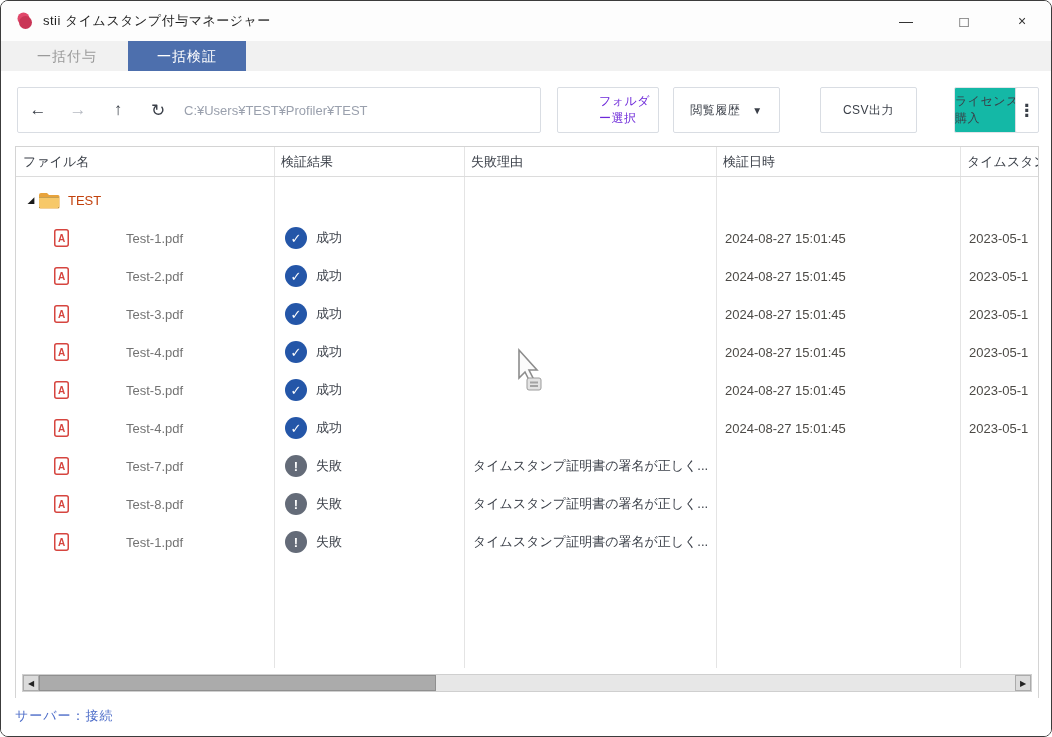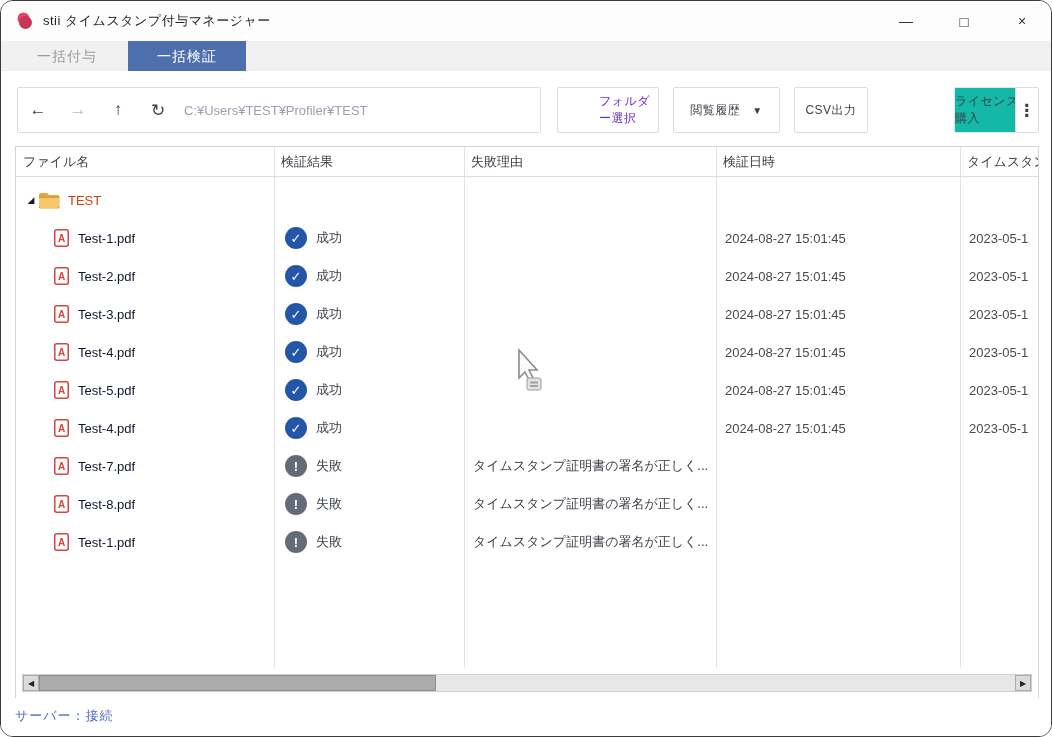--- a/index.html
+++ b/index.html
@@ -1,20 +1,20 @@
 <!DOCTYPE html>
 <html><head>
 <meta charset="utf-8">
 <style>
   * { margin:0; padding:0; box-sizing:border-box; }
   html,body { background:#fff; }
   body { font-family:"Liberation Sans","DejaVu Sans",sans-serif; width:1052px; height:737px; }
 
   .window { position:relative; width:1052px; height:737px; background:#fff;
-            border:1px solid #3c3c3c; border-radius:13px; overflow:hidden; }
+            border:1px solid #3c3c3c; border-radius:8px; overflow:hidden; }
 
   
   .titlebar { position:absolute; top:0; left:0; right:0; height:40px; background:#fdfdfd;
               display:flex; align-items:center; padding-left:14px; }
   .logo { width:20px; height:20px; margin-right:8px; flex:0 0 auto; }
   .title { font-size:13px; color:#1f1f1f; letter-spacing:0.5px; }
   .wincontrols { position:absolute; right:0; top:0; height:40px; display:flex; }
   .winbtn { width:58px; height:40px; display:flex; align-items:center; justify-content:center;
             font-size:14px; color:#333; cursor:default; }
   .winbtn.max { font-size:15px; }
@@ -32,41 +32,41 @@
             border:1px solid #d9dde3; border-radius:2px; display:flex; align-items:center; }
   .navicon { width:40px; text-align:center; font-size:17px; color:#3a3f48; }
   .navicon.disabled { color:#b6bac2; }
   .pathtext { font-size:13px; color:#9aa0ad; margin-left:6px; white-space:nowrap; overflow:hidden; }
   .tbtn { position:absolute; top:16px; height:46px; background:#fff; border:1px solid #d9dde3;
           border-radius:2px; font-size:12px; color:#3a3f48; display:flex; align-items:center;
           justify-content:center; letter-spacing:0.5px; }
   .tbtn.folder { left:556px; width:102px; color:#6d28d9;padding-left:41px; }
   .tbtn.history { left:672px; width:107px; gap:12px; }
   .tbtn.history .dd { font-size:10px; color:#3a3f48; }
-  .tbtn.csv { left:793px; width:74px; }
+  .tbtn.csv { left:819px; width:97px; }
   .tbtn.license { left:953px; width:78px; background:#14b8a6; border-color:#e2e4e9; }
   .tbtn.kebab { left:1014px; width:24px; font-size:17px; font-weight:bold; color:#3a3f48; }
 
   
   .panel { position:absolute; left:14px; top:145px; width:1024px; height:553px;
            border:1px solid #d4d4d4; background:#fff; }
   .vsep { position:absolute; top:0; bottom:30px; width:1px; background:#e4e4e4; }
   .thead { position:absolute; top:0; left:0; right:0; height:30px; border-bottom:1px solid #dcdcdc;
            display:grid; grid-template-columns:258px 190px 252px 244px 1fr; align-items:center; }
   .th { font-size:13px; color:#3a3f48; padding-left:7px; overflow:hidden; white-space:nowrap; }
   .tbody { position:absolute; top:31px; left:0; right:0; bottom:30px; overflow:hidden; padding-top:3px; }
 
   .folderrow, .trow { display:grid; grid-template-columns:258px 190px 252px 244px 1fr;
                       height:38px; align-items:center; }
   .cell { overflow:hidden; white-space:nowrap; font-size:13px; color:#3a3f48; padding-left:9px; }
   .c-file { display:flex; align-items:center; padding-left:0; }
   .expand { width:14px; margin-left:8px; font-size:9px; color:#1a1a1a; text-align:center; }
   .foldername { font-size:13px; color:#c2410c; margin-left:8px; }
   .pdf-ic { margin-left:38px; margin-right:9px; display:flex; }
-  .fname { font-size:13px; color:#0f172a; }
+  .fname { font-size:13px; color:#737373;margin-left:48px; }
   .c-result { display:flex; align-items:center; padding-left:11px; }
   .badge { width:22px; height:22px; border-radius:50%; color:#fff; font-size:13px; font-weight:bold;
            display:flex; align-items:center; justify-content:center; margin-right:9px; flex:0 0 auto; }
   .badge.success { background:#2456a8; }
   .badge.failure { background:#646b78; }
   .badge:empty { display:none; }
   .c-date, .c-ts { color:#4c4a46; }
 
   
   .hscroll { position:absolute; left:6px; right:6px; bottom:6px; height:18px; background:#e7e7e7;

